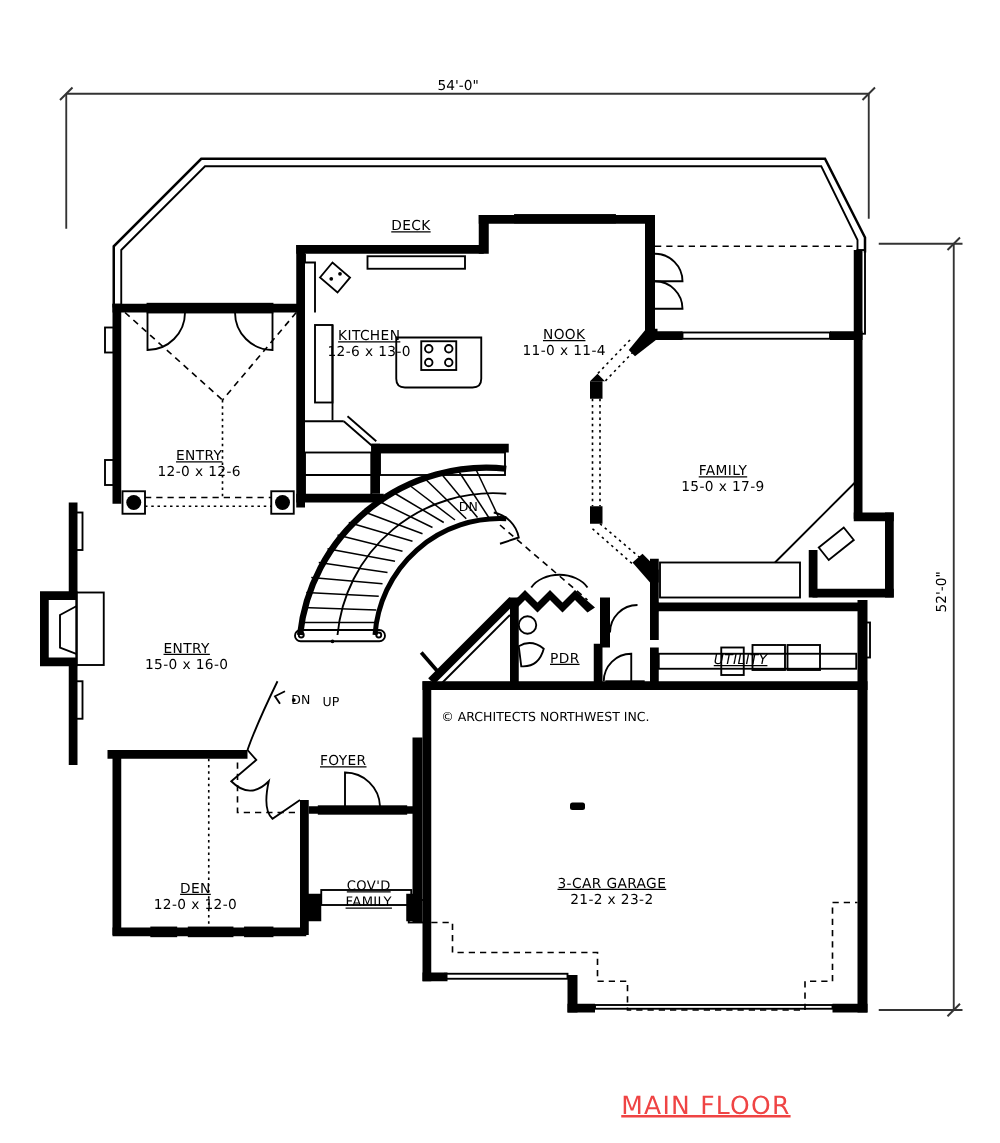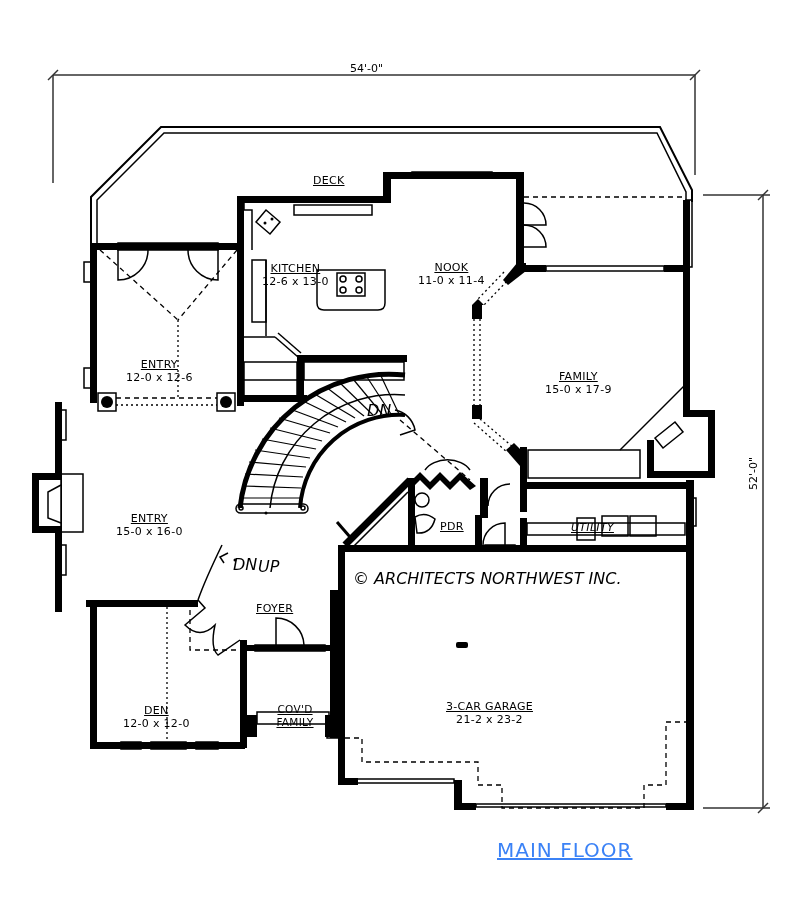--- a/index.html
+++ b/index.html
@@ -8,22 +8,22 @@
   .wall { fill: #000; }
   .thin { stroke: #000; stroke-width: 1.5; fill: none; }
   .thin2 { stroke: #000; stroke-width: 2; fill: none; }
   .dash { stroke: #000; stroke-width: 1.3; fill: none; stroke-dasharray: 5 4; }
   .dot { stroke: #000; stroke-width: 1.3; fill: none; stroke-dasharray: 2 3; }
   .dimline { stroke: #333; stroke-width: 1.5; fill: none; }
   .lbl { position: absolute; font-family: "DejaVu Sans", sans-serif; font-size: 11px; color: #000; text-align: center; line-height: 13px; letter-spacing: 0.3px; white-space: nowrap; }
   .lbl .name { text-decoration: underline; display: block; margin-top: 24px; }
   .lbl .size { display: block; }
   .dim { position: absolute; font-family: "DejaVu Sans", sans-serif; font-size: 11px; color: #000; }
-  .title { position: absolute; left: 497px; top: 838px; font-family: "DejaVu Sans", sans-serif; font-size: 20px; letter-spacing: 1px; text-decoration: underline; color: #3b82f6; }
-  .small { position: absolute; font-family: "DejaVu Sans", sans-serif; font-size: 16px; color: #000; font-style: italic; }
+  .title { position: absolute; left: 497px; top: 872px; font-family: "DejaVu Sans", sans-serif; font-size: 20px; letter-spacing: 1px; text-decoration: underline; color: #ef4444; }
+  .small { position: absolute; font-family: "DejaVu Sans", sans-serif; font-size: 10px; color: #000; }
 </style>
 </head>
 <body>
 
 <svg width="800" height="914" viewBox="0 0 800 914">
 
   <g>
     <line class="dimline" x1="53" y1="75" x2="695" y2="75"></line>
     <line class="dimline" x1="53" y1="75" x2="53" y2="183"></line>
     <line class="dimline" x1="48" y1="80" x2="58" y2="70"></line>

